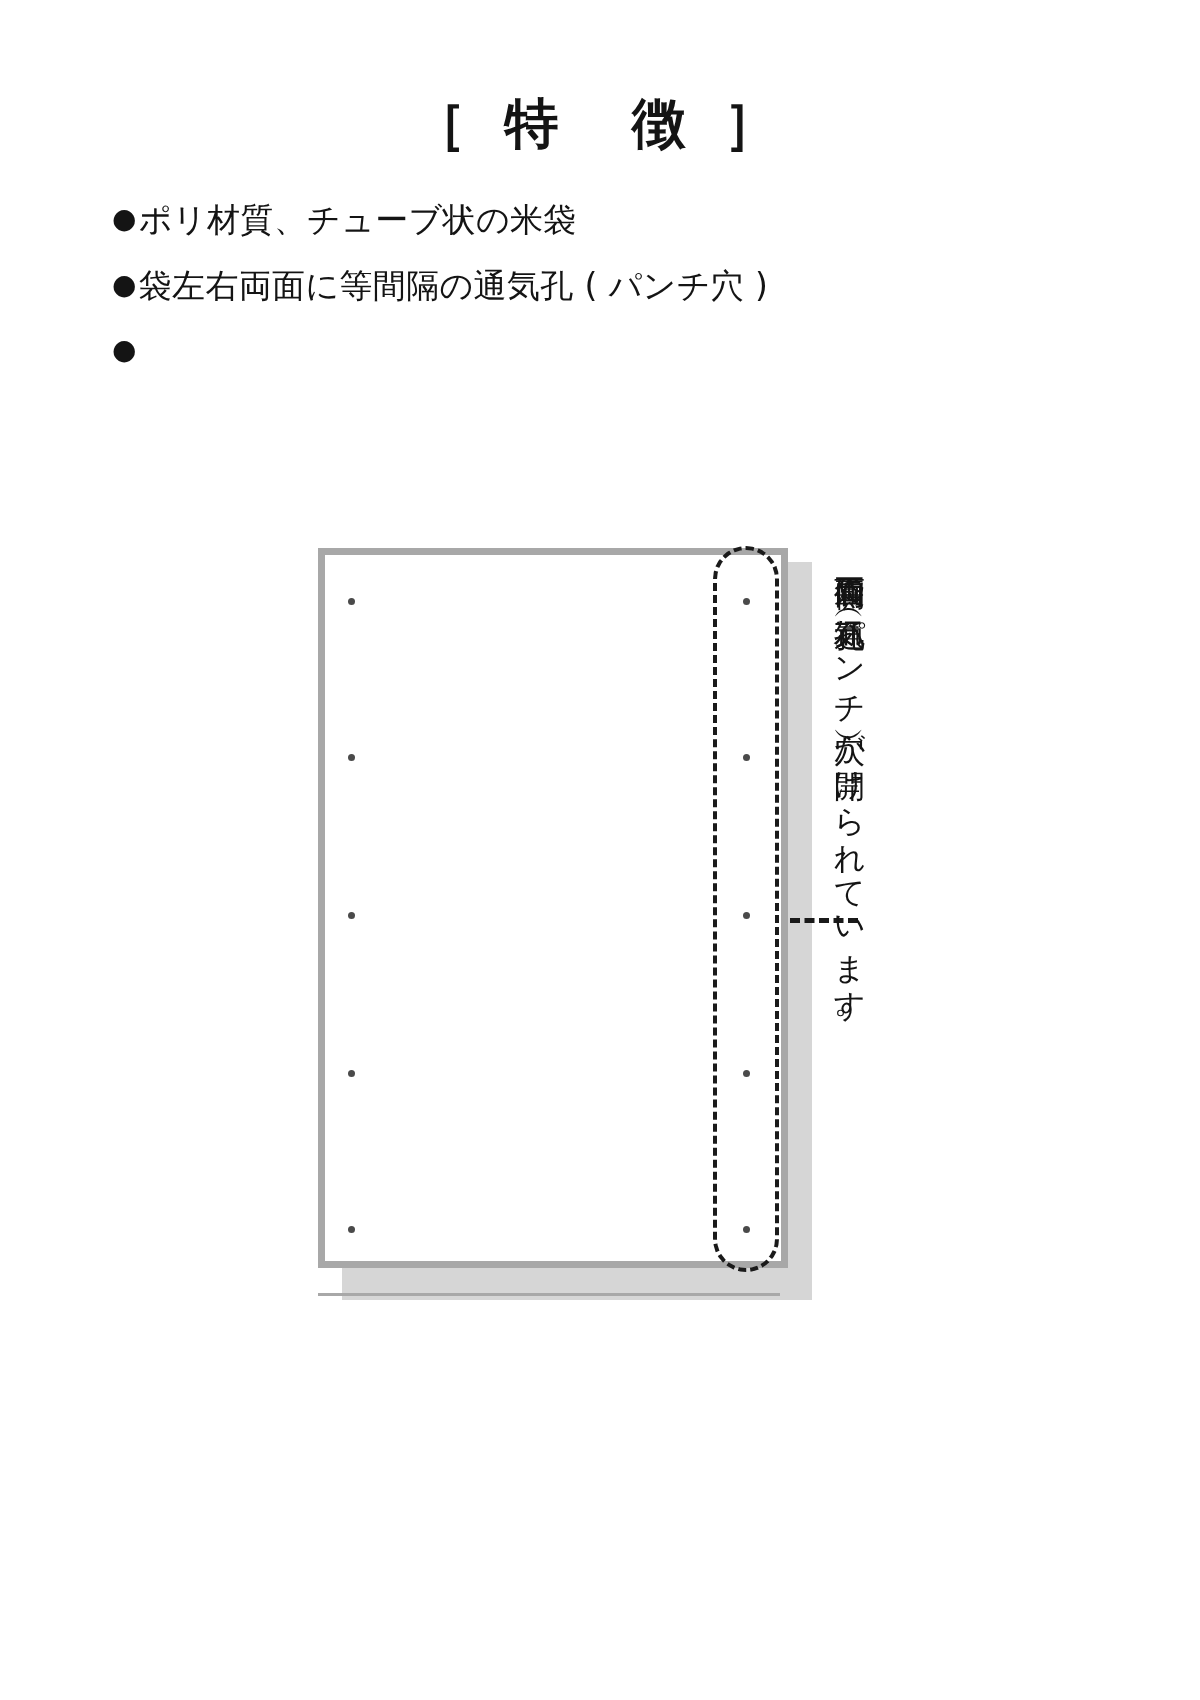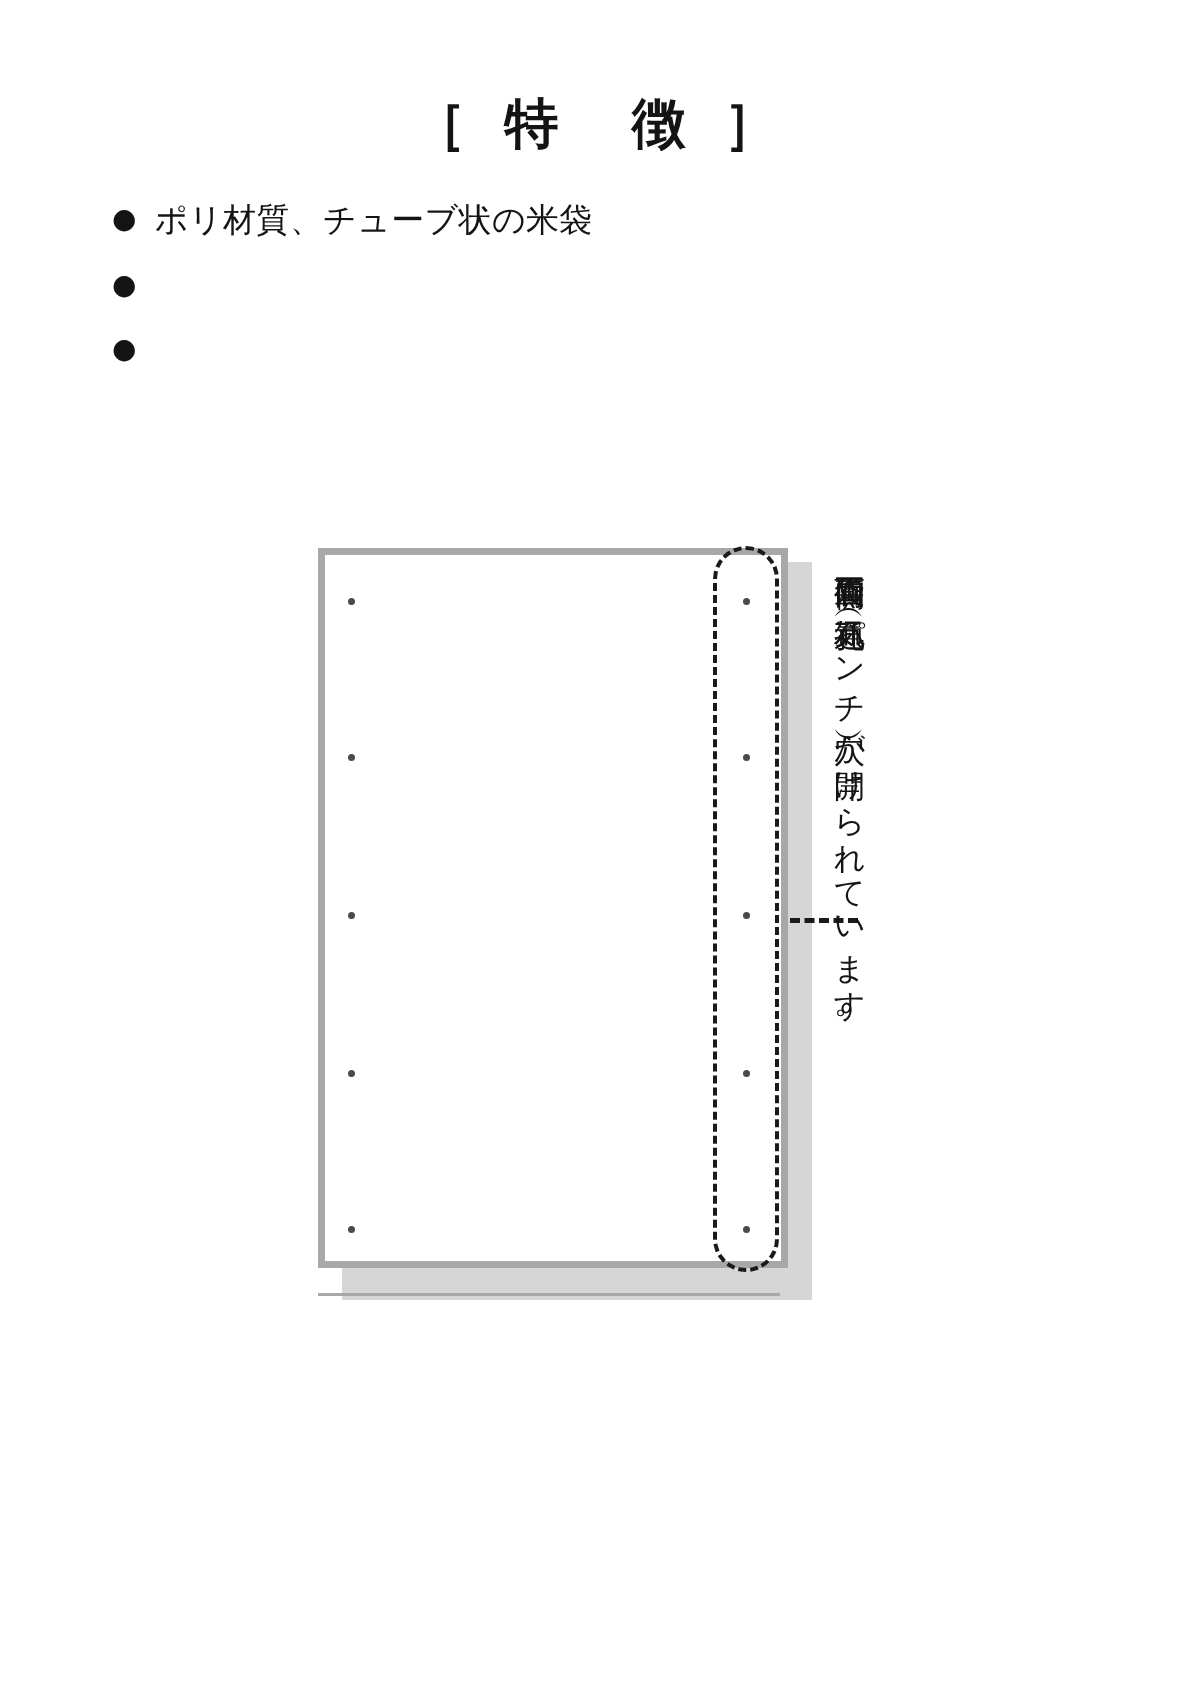--- a/index.html
+++ b/index.html
@@ -55,21 +55,20 @@
     letter-spacing: 0.01em;
   }
   .bullet-mark {
     font-size: 28px;
     line-height: 1.52;
     margin-right: 2px;
     color: #141414;
   }
   .bullet-text {
     white-space: pre;
-    margin-left: 16px;
   }
 
   
   .diagram {
     position: absolute;
     left: 300px;
     top: 530px;
     width: 620px;
     height: 790px;
   }
@@ -161,20 +160,21 @@
 
   <div class="bullets">
 
     <div class="bullet-row">
       <span class="bullet-mark">●</span>
       <span class="bullet-text">ポリ材質、チューブ状の米袋</span>
     </div>
 
     <div class="bullet-row">
       <span class="bullet-mark">●</span>
+      <span class="bullet-text">袋左右両面に等間隔の通気孔 ( パンチ穴 )</span>
     </div>
 
     <div class="bullet-row">
       <span class="bullet-mark">●</span>
     </div>
 
   </div>
 
   <div class="diagram">
 

